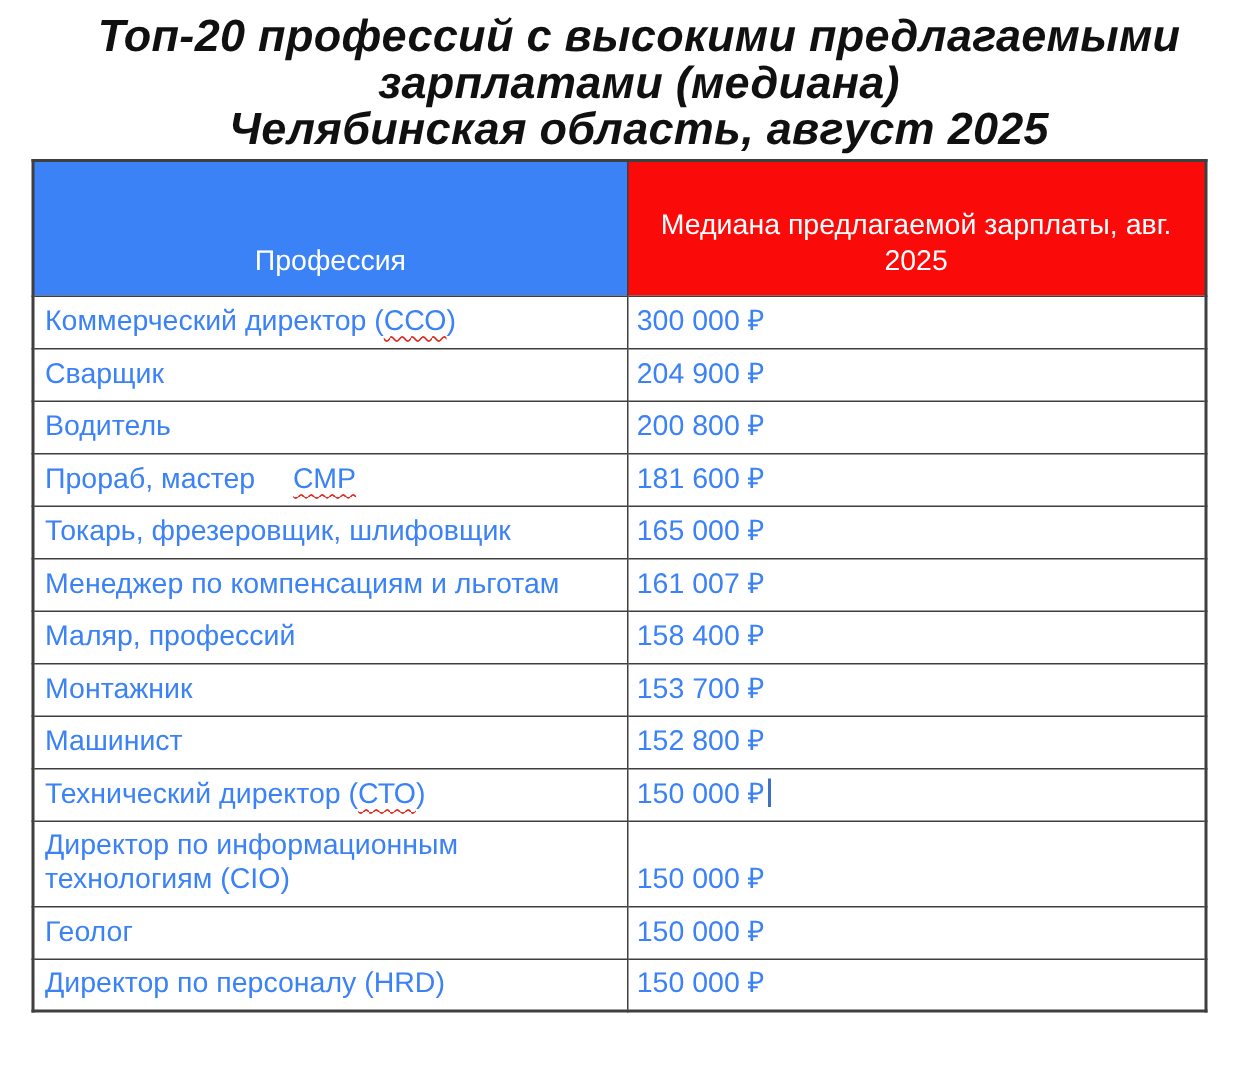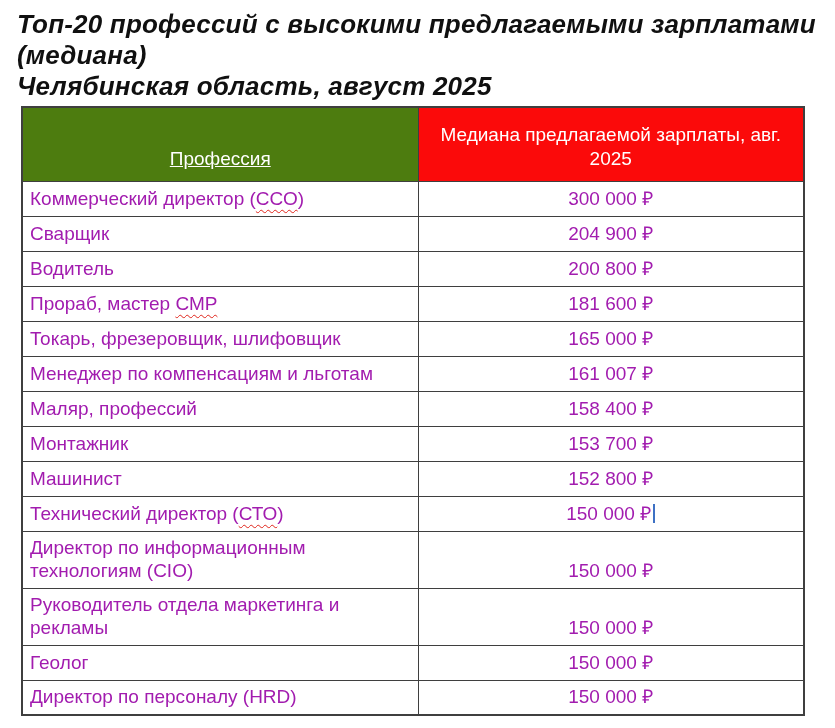--- a/index.html
+++ b/index.html
@@ -13,58 +13,59 @@
   }
   .page {
     width: 835px;
     height: 728px;
     position: relative;
   }
   .doc-title {
     margin: 9px 0 4px 17px;
     font-style: italic;
     font-weight: 700;
-    font-size: 26px;
+    font-size: 30px;
     line-height: 31px;
     color: #101010;
     letter-spacing: 0.2px;
+    text-align: center;
   }
   table.salary-table {
     border-collapse: collapse;
     table-layout: fixed;
     width: 782px;
     margin-left: 21px;
     border: 2px solid #3f3f3f;
   }
   col.col-prof { width: 396px; }
   col.col-sal  { width: 386px; }
   th, td {
     border: 1px solid #3f3f3f;
     vertical-align: bottom;
     font-size: 19px;
-    color: #a21caf;
+    color: #3b82f6;
     box-sizing: border-box;
   }
   thead th {
-    height: 74px;
+    height: 90px;
     font-weight: 400;
     text-align: center;
     line-height: 24px;
     padding: 4px 21px 10px 21px;
     background: #fb0a0a;
     color: #ffffff;
   }
   td.prof-cell {
     text-align: left;
     padding: 4px 10px 6px 7px;
     line-height: 23px;
     height: 35px;
   }
   td.sal-cell {
-    text-align: center;
+    text-align: left;
     padding: 4px 6px 6px 6px;
     line-height: 23px;
     height: 35px;
     white-space: nowrap;
   }
   .squiggle {
     text-decoration-line: underline;
     text-decoration-style: wavy;
     text-decoration-color: #e0251b;
     text-decoration-thickness: 1px;
@@ -89,39 +90,39 @@
     <span>Челябинская область, август 2025</span>
   </h1>
 
   <table class="salary-table">
     <colgroup>
       <col class="col-prof">
       <col class="col-sal">
     </colgroup>
     <thead>
       <tr>
-        <th style="background: #4d7c0f; color: rgb(255, 255, 255); text-decoration: underline;">Профессия</th>
+        <th style="background: #3b82f6; color: rgb(255, 255, 255);">Профессия</th>
         <th style="background: rgb(251, 10, 10); color: rgb(255, 255, 255);">Медиана предлагаемой зарплаты, авг. 2025</th>
       </tr>
     </thead>
     <tbody>
     <tr>
           <td class="prof-cell">Коммерческий директор (<span class="squiggle" style="text-decoration-color: rgb(224, 37, 27);">ССО</span>)</td>
           <td class="sal-cell">300 000 ₽</td>
         </tr>
         <tr>
           <td class="prof-cell">Сварщик</td>
           <td class="sal-cell">204 900 ₽</td>
         </tr>
         <tr>
           <td class="prof-cell">Водитель</td>
           <td class="sal-cell">200 800 ₽</td>
         </tr>
         <tr>
-          <td class="prof-cell">Прораб, мастер <span class="squiggle" style="text-decoration-color: rgb(224, 37, 27);">СМР</span></td>
+          <td class="prof-cell">Прораб, мастер <span class="squiggle" style="text-decoration-color: rgb(224, 37, 27); margin-left: 20px;">СМР</span></td>
           <td class="sal-cell">181 600 ₽</td>
         </tr>
         <tr>
           <td class="prof-cell">Токарь, фрезеровщик, шлифовщик</td>
           <td class="sal-cell">165 000 ₽</td>
         </tr>
         <tr>
           <td class="prof-cell">Менеджер по компенсациям и льготам</td>
           <td class="sal-cell">161 007 ₽</td>
         </tr>
@@ -139,24 +140,20 @@
         </tr>
         <tr>
           <td class="prof-cell">Технический директор (<span class="squiggle" style="text-decoration-color: rgb(224, 37, 27);">СТО</span>)</td>
           <td class="sal-cell">150 000 ₽<span class="caret" style="background: rgb(62, 113, 196);"></span></td>
         </tr>
         <tr>
           <td class="prof-cell">Директор по информационным технологиям (CIO)</td>
           <td class="sal-cell">150 000 ₽</td>
         </tr>
         <tr>
-          <td class="prof-cell">Руководитель отдела маркетинга и рекламы</td>
-          <td class="sal-cell">150 000 ₽</td>
-        </tr>
-        <tr>
           <td class="prof-cell">Геолог</td>
           <td class="sal-cell">150 000 ₽</td>
         </tr>
         <tr>
           <td class="prof-cell">Директор по персоналу (HRD)</td>
           <td class="sal-cell">150 000 ₽</td>
         </tr>
       </tbody>
   </table>
 

